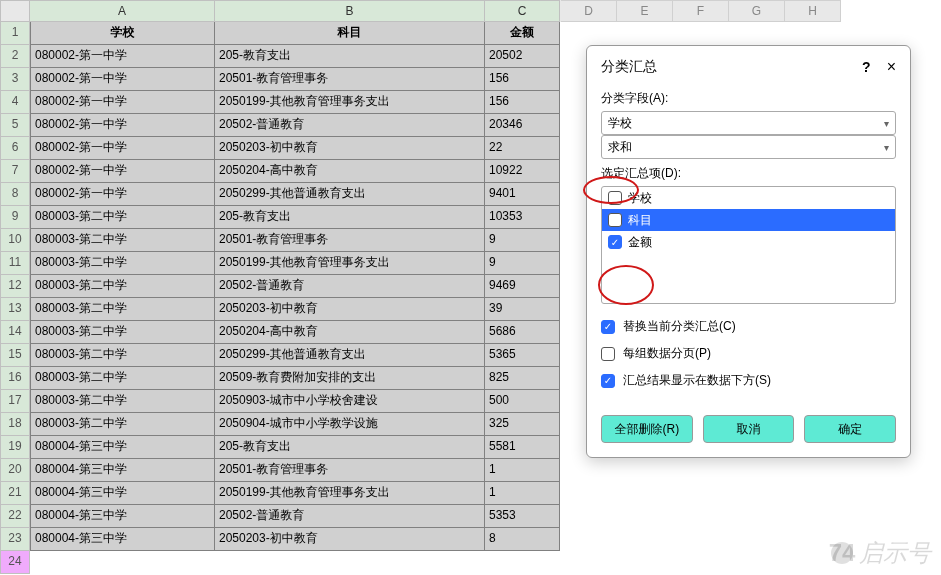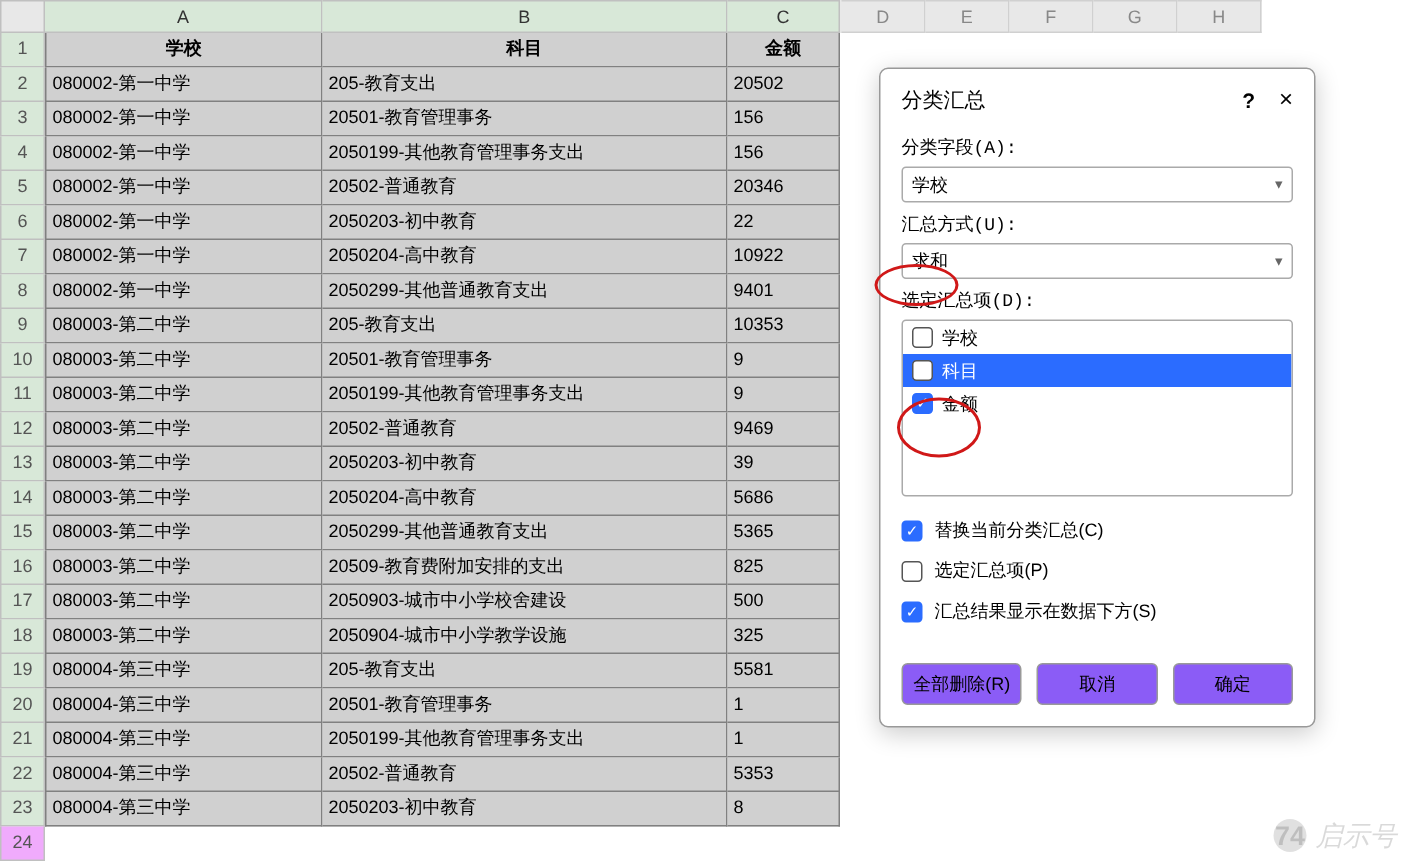--- a/index.html
+++ b/index.html
@@ -68,38 +68,38 @@
 .hdr .cell {
   font-weight: bold;
   text-align: center;
 }
 .row-h.empty { background:#f0abfc; }
 
 .dialog {
   position: absolute;
   top: 45px;
   left: 586px;
-  width: 291px;
+  width: 325px;
   background: #fff;
   border: 1px solid #999;
   border-radius: 6px;
   box-shadow: 0 4px 16px rgba(0,0,0,.2);
   padding: 10px 14px 14px 14px;
 }
 .dlg-title {
   display: flex;
   justify-content: space-between;
   align-items: center;
   font-size: 14px;
   padding: 2px 0 8px 0;
 }
 .dlg-title .ctrls { display:flex; gap:16px; align-items:center; }
 .dlg-title .help { font-weight:bold; cursor:pointer; }
 .dlg-title .close { cursor:pointer; font-size:16px; }
-.lbl { margin: 6px 0 4px 0; font-family: Liberation Mono, monospace; }
+.lbl { margin: 6px 0 4px 0; }
 .sel {
   width: 100%;
   height: 24px;
   border: 1px solid #aaa;
   border-radius: 3px;
   padding: 0 6px;
   display: flex;
   align-items: center;
   justify-content: space-between;
   background:#fff;
@@ -133,39 +133,39 @@
 .chk.on { background:#2b6cff; border-color:#2b6cff; color:#fff; font-size:10px; }
 .chk.on::after { content:"✓"; }
 .opts { margin: 14px 0 26px 0; }
 .opt { display:flex; align-items:center; gap:8px; margin: 10px 0; }
 .btns { display:flex; gap:10px; justify-content:flex-end; margin-top:6px; }
 .btn {
   flex:1;
   height: 28px;
   border: 1px solid #999;
   border-radius: 4px;
-  background:#8b5cf6;
+  background:#5eead4;
   text-align:center;
   line-height:26px;
   cursor:pointer;
 }
 .circle {
   position:absolute;
   border: 2.5px solid #d01818;
   border-radius: 50%;
   pointer-events:none;
 }
 .circle.c1 { top: 176px; left: 583px; width: 56px; height: 28px; }
 .circle.c2 { top: 265px; left: 598px; width: 56px; height: 40px; border-radius: 50% / 50%; }
 
 .watermark {
   position:absolute;
   right: 10px; bottom: 6px;
   color: rgba(0,0,0,.15);
-  font-size: 18px;
+  font-size: 24px;
   font-style: italic;
   display:flex; align-items:center; gap:6px;
 }
 .wm-badge {
   width:22px;height:22px;border-radius:50%;
   background: rgba(0,0,0,.12);
   display:inline-flex;align-items:center;justify-content:center;
   font-style:normal;font-weight:bold;
 }
 
@@ -348,21 +348,20 @@
     <span class="ctrls">
       <span class="help">?</span>
       <span class="close">×</span>
     </span>
   </div>
   <div class="lbl">分类字段(A):</div>
   <div class="sel">
     <span>学校</span>
     <span class="chev">▾</span>
   </div>
-  <div class="lbl">汇总方式(U):</div>
   <div class="sel">
     <span>求和</span>
     <span class="chev">▾</span>
   </div>
   <div class="lbl">选定汇总项(D):</div>
   <div class="listbox" id="listbox">
       <div class="li">
         <span class="chk"></span>
         <span>学校</span>
       </div>
@@ -375,21 +374,21 @@
         <span>金额</span>
       </div>
     </div>
   <div class="opts">
     <div class="opt">
       <span class="chk on"></span>
       <span>替换当前分类汇总(C)</span>
     </div>
     <div class="opt">
       <span class="chk"></span>
-      <span>选定汇总项(P)</span>
+      <span>每组数据分页(P)</span>
     </div>
     <div class="opt">
       <span class="chk on"></span>
       <span>汇总结果显示在数据下方(S)</span>
     </div>
   </div>
   <div class="btns">
     <div class="btn">全部删除(R)</div>
     <div class="btn">取消</div>
     <div class="btn">确定</div>

